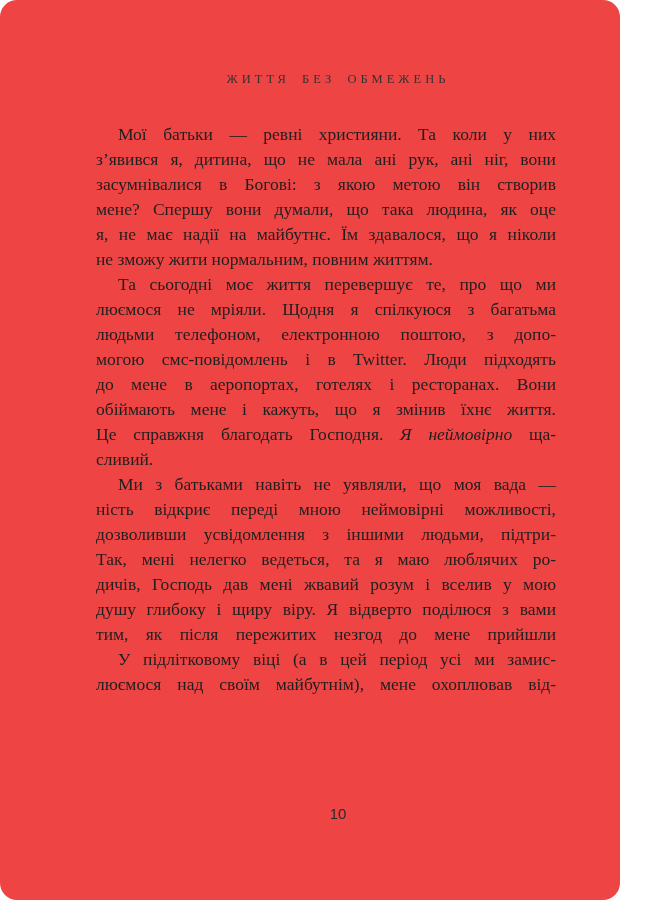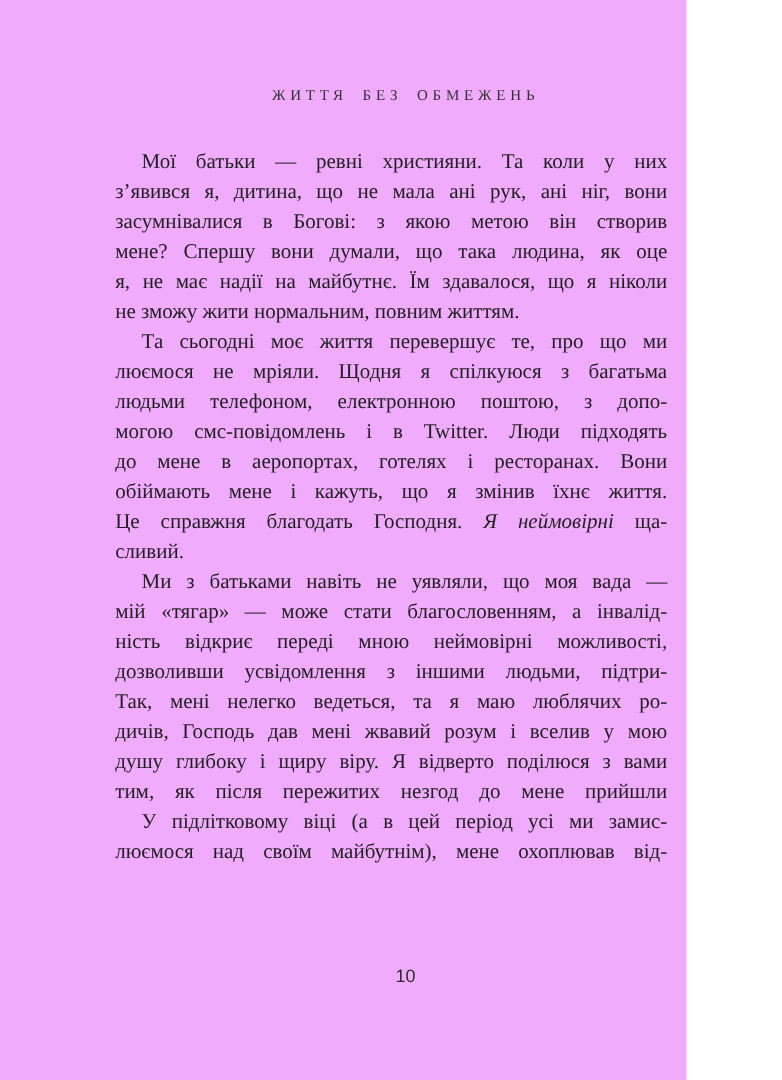--- a/index.html
+++ b/index.html
@@ -3,25 +3,26 @@
 <meta charset="utf-8">
 <title>Book page</title>
 <style>
   html, body {
     margin: 0;
     padding: 0;
     background: #ffffff;
   }
   #page {
     position: relative;
-    width: 572px;
+    width: 620px;
     height: 900px;
-    background: #f0abfc;
+    background: #ef4444;
     overflow: hidden;
     font-family: "Liberation Serif", "DejaVu Serif", serif;
+    border-radius: 17px;
   }
   #running-header {
     position: absolute;
     top: 71px;
     left: 108px;
     width: 460px;
     text-align: center;
     font-size: 12.5px;
     line-height: 16px;
     letter-spacing: 4px;
@@ -78,26 +79,25 @@
         <div class="line just"><span class="reg">я, не має надії на майбутнє. Їм здавалося, що я ніколи</span></div>
         <div class="line"><span class="reg">не зможу жити нормальним, повним життям.</span></div>
       </div>
       <div class="para">
         <div class="line just first"><span class="reg">Та сьогодні моє життя перевершує те, про що ми</span></div>
         <div class="line just"><span class="reg">люємося не мріяли. Щодня я спілкуюся з багатьма</span></div>
         <div class="line just"><span class="reg">людьми телефоном, електронною поштою, з допо-</span></div>
         <div class="line just"><span class="reg">могою смс-повідомлень і в Twitter. Люди підходять</span></div>
         <div class="line just"><span class="reg">до мене в аеропортах, готелях і ресторанах. Вони</span></div>
         <div class="line just"><span class="reg">обіймають мене і кажуть, що я змінив їхнє життя.</span></div>
-        <div class="line just"><span class="reg">Це справжня благодать Господня. </span><span class="em">Я неймовірні</span><span class="reg"> ща-</span></div>
+        <div class="line just"><span class="reg">Це справжня благодать Господня. </span><span class="em">Я неймовірно</span><span class="reg"> ща-</span></div>
         <div class="line"><span class="reg">сливий.</span></div>
       </div>
       <div class="para">
         <div class="line just first"><span class="reg">Ми з батьками навіть не уявляли, що моя вада —</span></div>
-        <div class="line just"><span class="reg">мій «тягар» — може стати благословенням, а інвалід-</span></div>
         <div class="line just"><span class="reg">ність відкриє переді мною неймовірні можливості,</span></div>
         <div class="line just"><span class="reg">дозволивши усвідомлення з іншими людьми, підтри-</span></div>
         <div class="line just"><span class="reg">Так, мені нелегко ведеться, та я маю люблячих ро-</span></div>
         <div class="line just"><span class="reg">дичів, Господь дав мені жвавий розум і вселив у мою</span></div>
         <div class="line just"><span class="reg">душу глибоку і щиру віру. Я відверто поділюся з вами</span></div>
         <div class="line just"><span class="reg">тим, як після пережитих незгод до мене прийшли</span></div>
       </div>
       <div class="para">
         <div class="line just first"><span class="reg">У підлітковому віці (а в цей період усі ми замис-</span></div>
         <div class="line just"><span class="reg">люємося над своїм майбутнім), мене охоплював від-</span></div>

